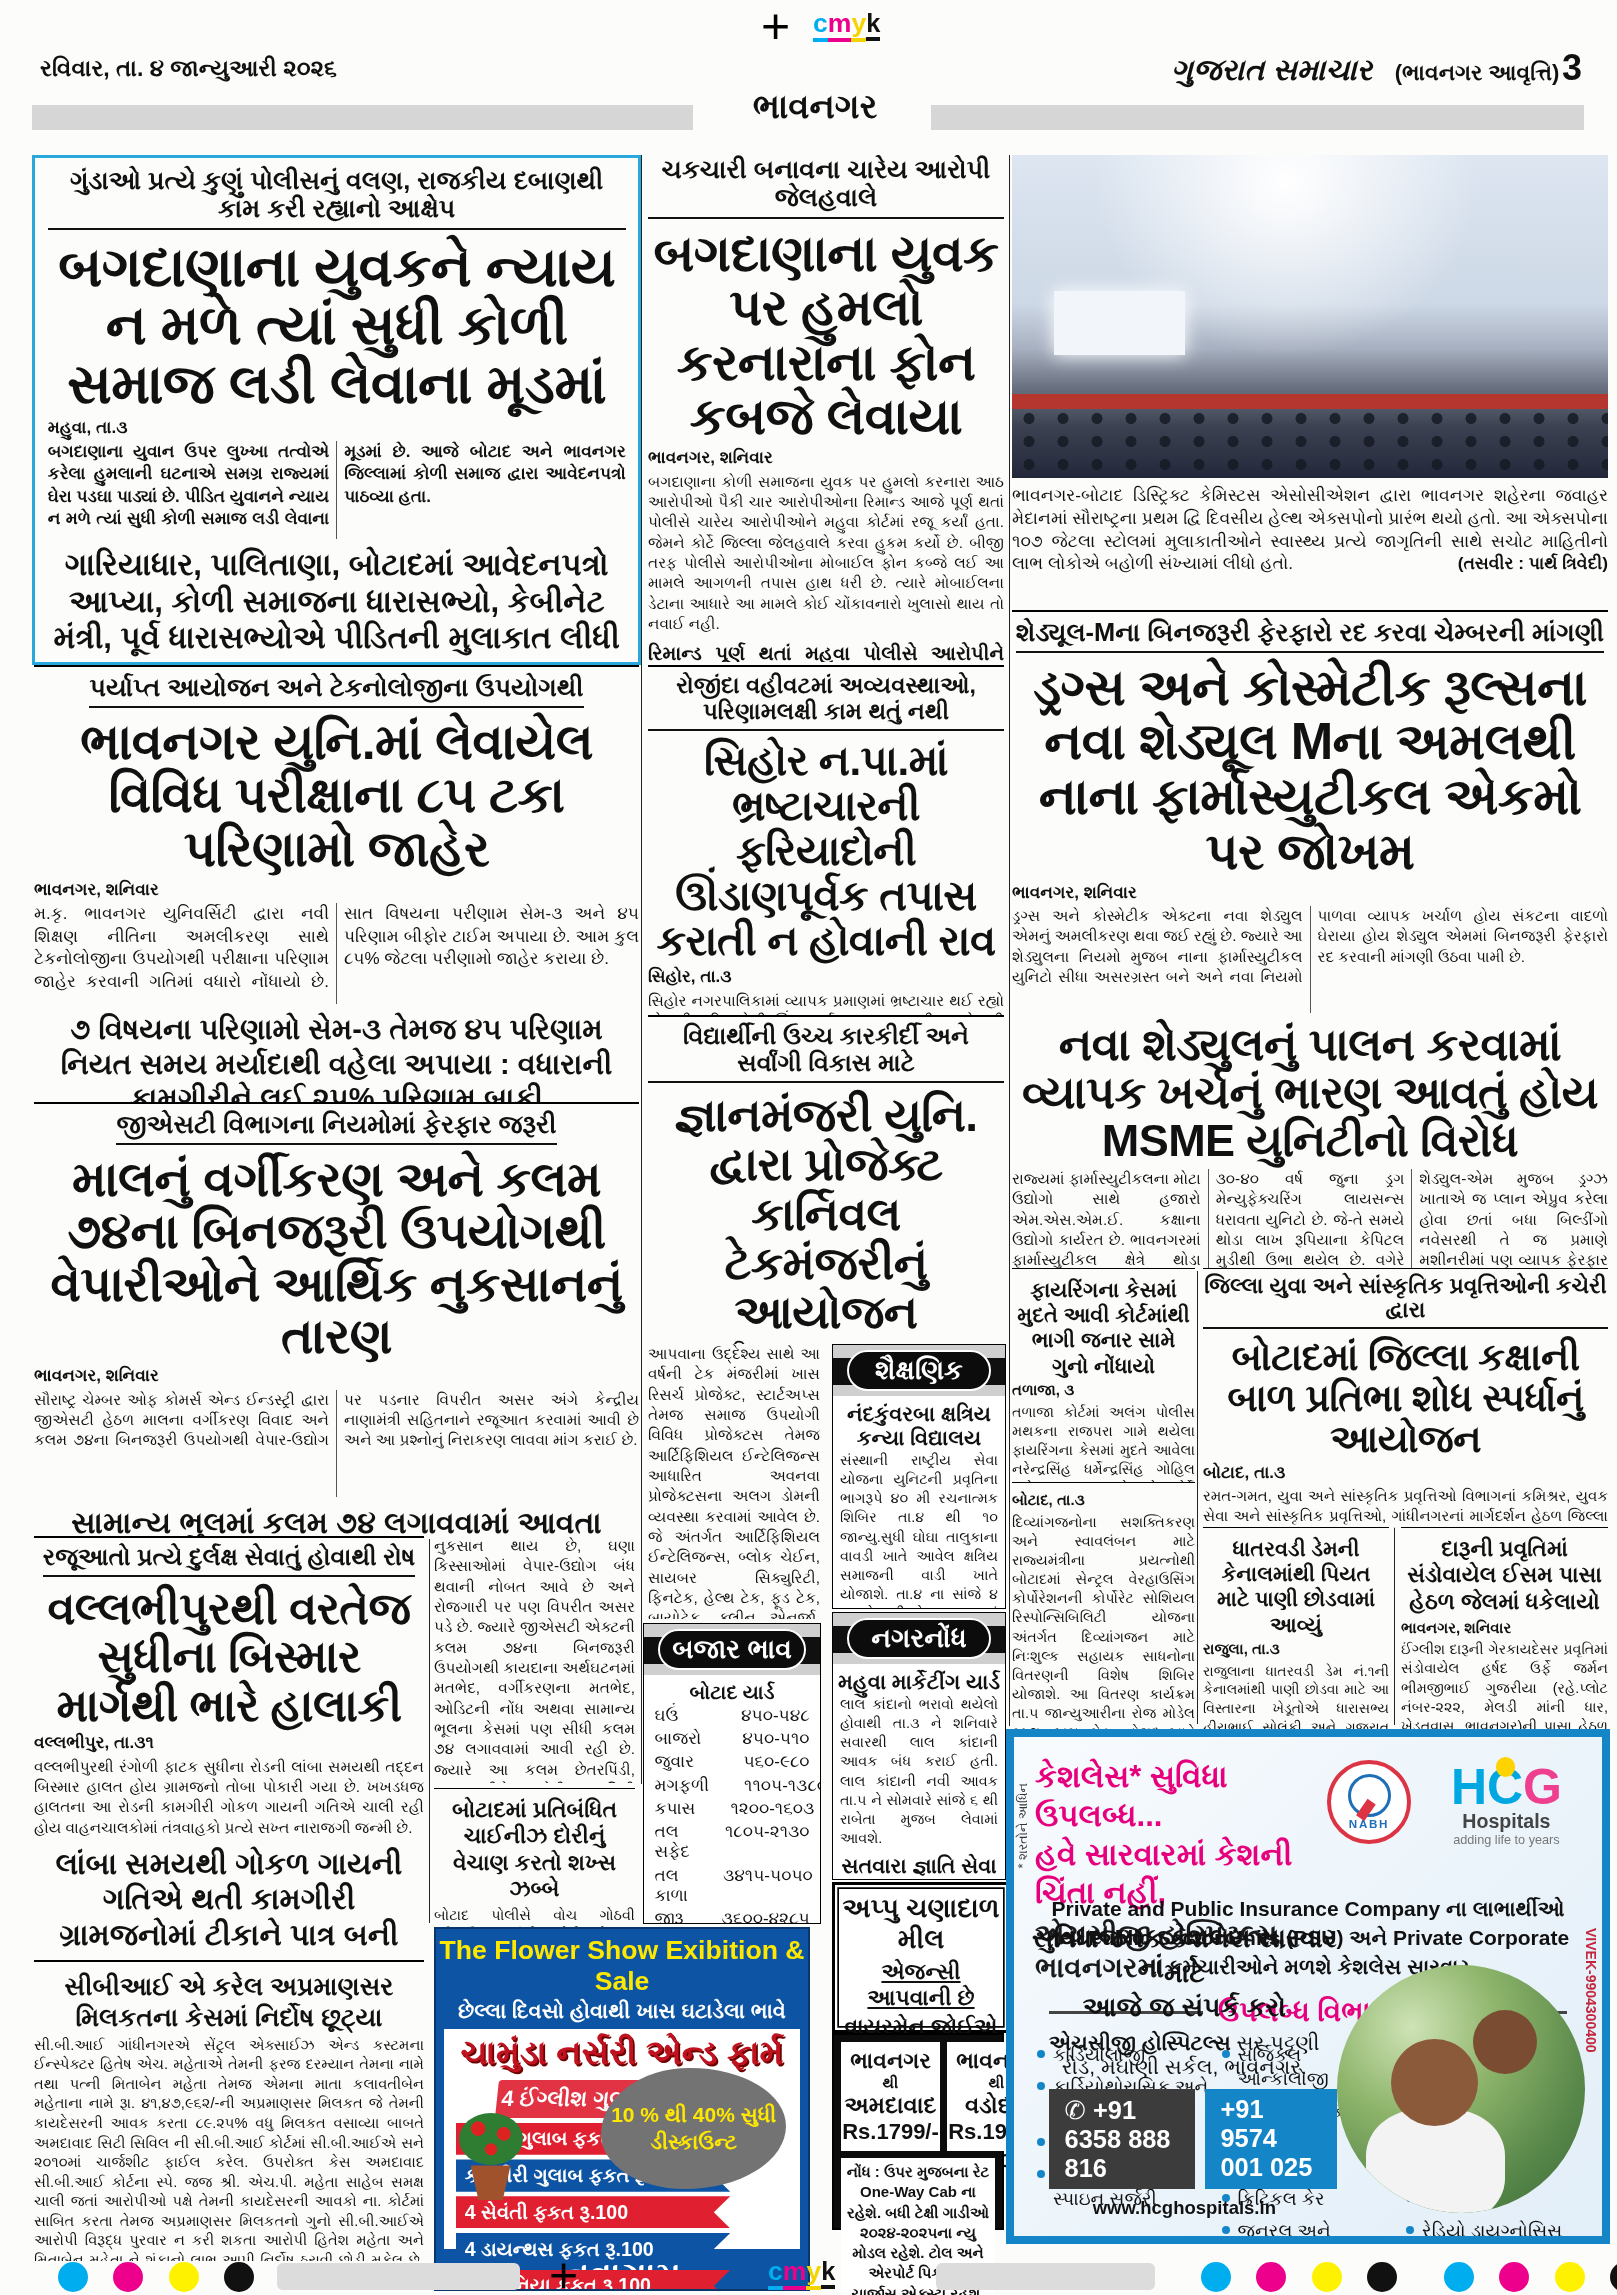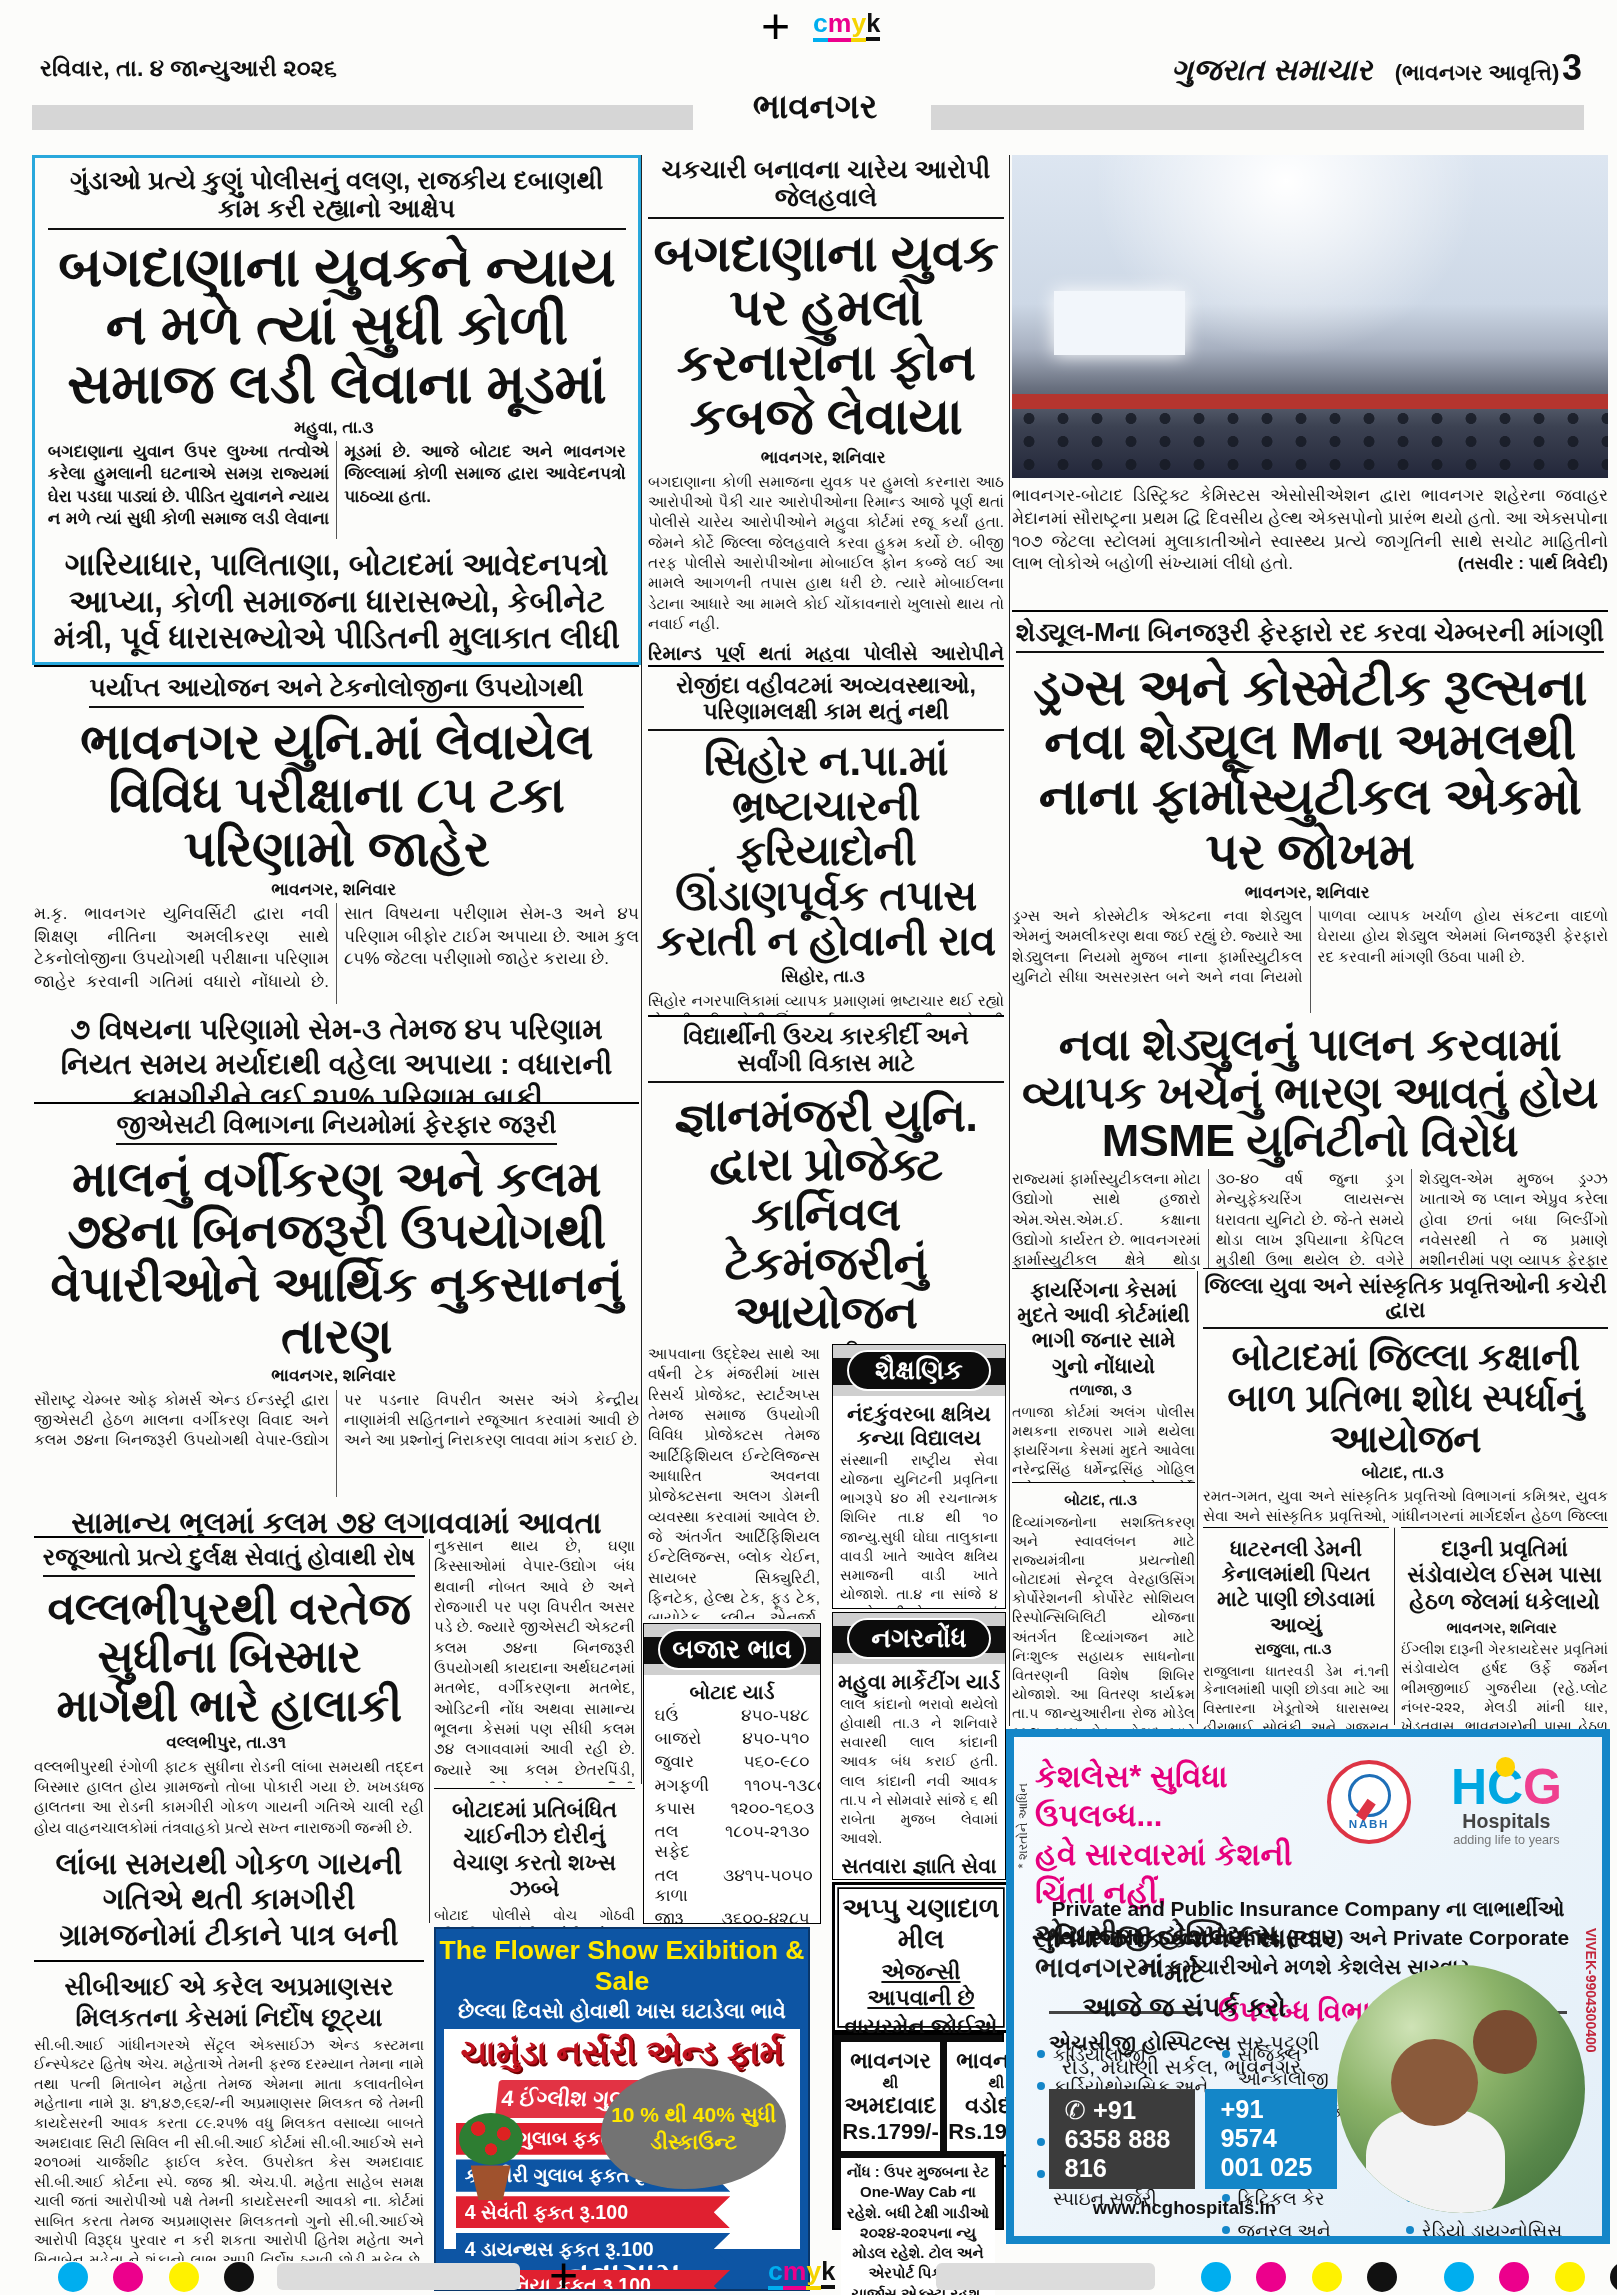--- a/index.html
+++ b/index.html
@@ -5,21 +5,21 @@
   html,body{margin:0;padding:0;}
   body{width:1617px;height:2295px;position:relative;background:#fcfcfa;
        font-family:"Liberation Sans","DejaVu Sans",sans-serif;color:#111;overflow:hidden;}
   .abs{position:absolute;}
   .art{position:absolute;overflow:hidden;background:#fcfcfa;}
   .rt{border-top:2.3px solid #000;padding-top:5.8px;}
   .rt3{border-top:1.7px solid #000;padding-top:4.6px;}
   .k{font-weight:bold;text-align:center;font-size:25.4px;line-height:1.12;}
   .k span{display:inline-block;border-bottom:2.9px solid #111;padding-bottom:4.6px;}
   .hl{font-weight:bold;text-align:center;letter-spacing:-0.6px;line-height:1.07;margin:8px 0 3.5px 0;}
-  .dl{font-weight:bold;text-align:center;font-size:17px;margin:3.5px 5.8px 3.5px 0;}
+  .dl{font-weight:bold;text-align:left;font-size:17px;margin:3.5px 5.8px 3.5px 0;}
   .bd{font-size:15.3px;line-height:1.33;text-align:justify;}
   .intro{font-size:17px;line-height:1.32;text-align:justify;font-weight:bold;}
   .sh{font-weight:bold;text-align:center;line-height:1.18;margin:8px 0;}
   .c2{column-count:2;column-gap:15px;column-rule:0.6px solid #555;}
   .c3{column-count:3;column-gap:15px;column-rule:0.6px solid #555;}
   .vline{position:absolute;width:1.2px;background:#222;}
   .minihl{font-weight:bold;text-align:center;font-size:23px;line-height:1.2;margin:3.5px 0;}
   
   .secbox{position:absolute;border:1.7px solid #000;background:#fff;overflow:hidden;}
   .sechead{position:relative;height:51px;background:linear-gradient(#cfcfcf 0 26%,#101010 26% 78%,#cfcfcf 78% 100%);}
@@ -255,21 +255,21 @@
 
 <section class="art rt3" style="left:1203px;top:1268px;width:405px;height:254px;">
   <div class="k" style="font-size:22px;"><span>જિલ્લા યુવા અને સાંસ્કૃતિક પ્રવૃત્તિઓની કચેરી દ્વારા</span></div>
   <div class="hl" style="font-size:38px;">બોટાદમાં જિલ્લા કક્ષાની બાળ પ્રતિભા શોધ સ્પર્ધાનું આયોજન</div>
   <div class="dl">બોટાદ, તા.૩</div>
   <div class="bd" style="font-size:15px;height:69px;overflow:hidden;">રમત-ગમત, યુવા અને સાંસ્કૃતિક પ્રવૃત્તિઓ વિભાગનાં કમિશ્રર, યુવક સેવા અને સાંસ્કૃતિક પ્રવૃત્તિઓ, ગાંધીનગરનાં માર્ગદર્શન હેઠળ જિલ્લા યુવા અને સાંસ્કૃતિક પ્રવૃત્તિઓની કચેરી, બોટાદ દ્વારા વર્ષ ૨૦૨૫-૨૬ અંતર્ગત ત્રણ વયજુથમાં જિલ્લા કક્ષાની બાળ પ્રતિભા શોધ સ્પર્ધા યોજાશે.</div>
 
 </section>
 
 <section class="art rt3" style="left:1203px;top:1527px;width:186px;height:198px;">
-  <div class="minihl" style="font-size:21px;">ધાટરનલી ડેમની કેનાલમાંથી પિયત માટે પાણી છોડવામાં આવ્યું</div>
+  <div class="minihl" style="font-size:21px;">ધાતરવડી ડેમની કેનાલમાંથી પિયત માટે પાણી છોડવામાં આવ્યું</div>
   <div class="dl" style="font-size:15px;">રાજુલા, તા.૩</div>
   <div class="bd" style="font-size:14px;">રાજુલાના ધાતરવડી ડેમ નં.૧ની કેનાલમાંથી પાણી છોડવા માટે આ વિસ્તારના ખેડૂતોએ ધારાસભ્ય હીરાભાઈ સોલંકી અને ગુજરાત બજાર નિયંત્રણ બોર્ડના પ્રમુખ જીગ્નેશભાઈ પટેલને રજૂઆત કરતા ધાતરવડી સિંચાઈ વિભાગના અધિકારીને આ બાબતે તાત્કાલિક કેનાલમાંથી પિયત માટે પાણી છોડવા જણાવતા શનિવારે કેનાલમાંથી પાણી શરૂ કરવામાં આવ્યું હતુ.</div>
 </section>
 
 <section class="art rt3" style="left:1401px;top:1527px;width:207px;height:198px;">
   <div class="minihl" style="font-size:22px;">દારૂની પ્રવૃતિમાં સંડોવાયેલ ઈસમ પાસા હેઠળ જેલમાં ધકેલાયો</div>
   <div class="dl" style="font-size:15px;">ભાવનગર, શનિવાર</div>
   <div class="bd" style="font-size:14.4px;">ઈંગ્લીશ દારૂની ગેરકાયદેસર પ્રવૃતિમાં સંડોવાયેલ હર્ષદ ઉર્ફે જર્મન ભીમજીભાઈ ગુજરીયા (રહે.પ્લોટ નંબર-૨૨૨, મેલડી માંની ધાર, ખેડુતવાસ, ભાવનગર)ની પાસા હેઠળ લોકલ ક્રાઈમ બ્રાન્ચે અટકાયત કરી સાબરમતી જેલ ખાતે મોકલી આપેલ છે.</div>
 </section>
 

